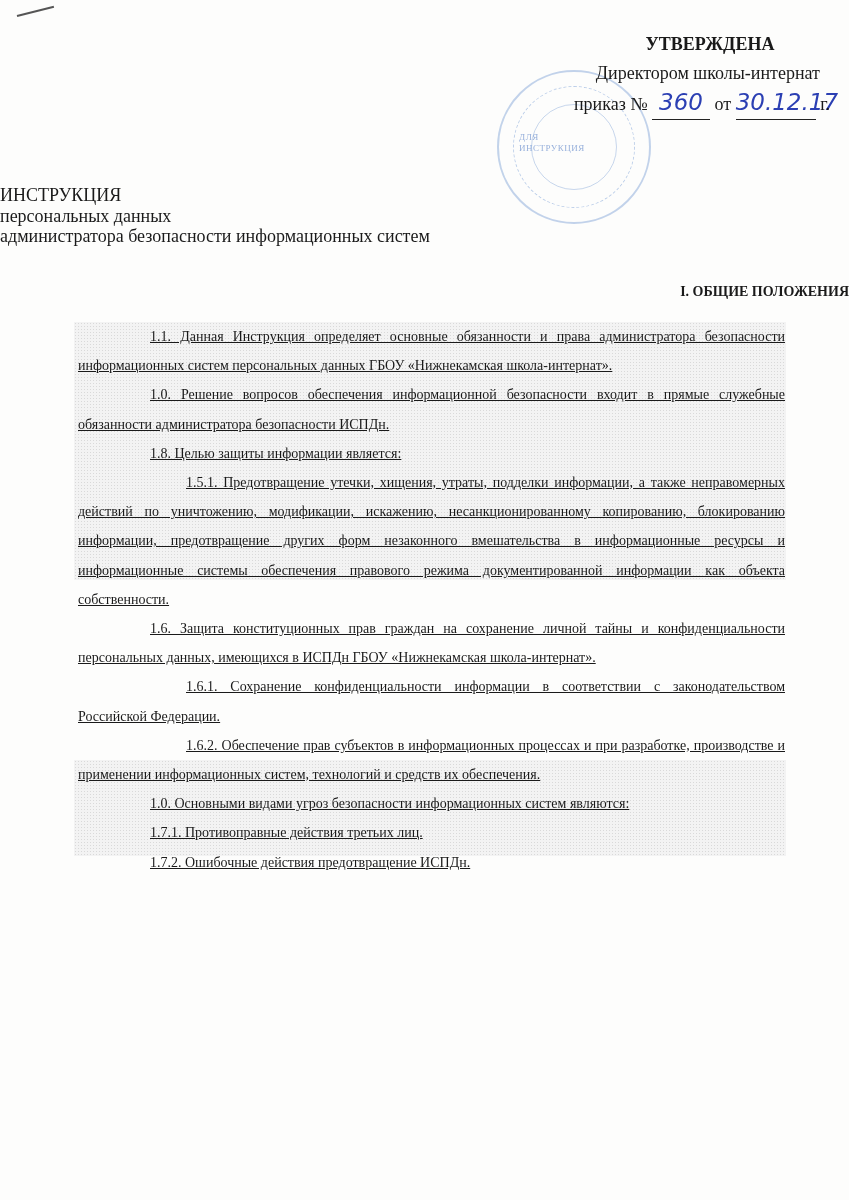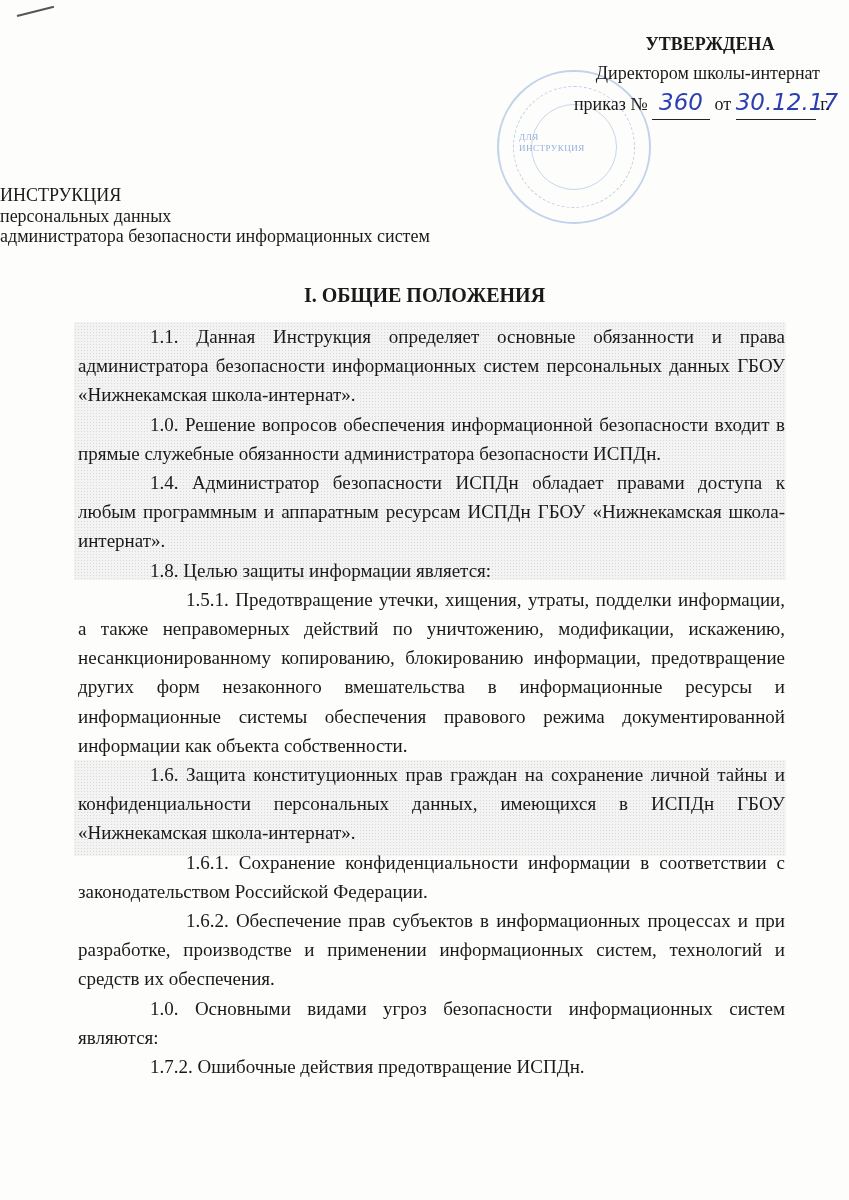--- a/index.html
+++ b/index.html
@@ -44,36 +44,36 @@
   .stamp .stamp-text {
     position: absolute; left: 20px; top: 60px; width: 110px; text-align: left;
     font-family: Liberation Serif, serif; font-size: 9px; color: rgba(90,130,200,0.85);
     line-height: 11px; letter-spacing: 0.5px;
   }
 
   .title-block { position: absolute; left: 0; top: 184px; width: 849px; text-align: left; font-weight: normal; }
   .title-block .t1 { font-size: 18px; line-height: 22px; }
   .title-block .t2 { font-size: 18px; line-height: 20px; }
   .section-title {
-    position: absolute; left: 0; top: 284px; width: 849px; text-align: center;
-    font-weight: bold; font-size: 20px;
+    position: absolute; left: 0; top: 284px; width: 849px; text-align: right;
+    font-weight: bold; font-size: 14px;
   }
 
   .shade {
     position: absolute; left: 74px; width: 712px;
     background-color: #f3f3f3;
     background-image: radial-gradient(#d9d9d9 0.6px, transparent 0.7px);
     background-size: 3px 3px;
   }
   .shade.s1 { top: 322px; height: 258px; }
   .shade.s2 { top: 760px; height: 96px; }
 
   .body-text {
     position: absolute; left: 78px; top: 322px; width: 707px;
-    font-size: 19px; line-height: 29.2px; text-align: justify;
+    font-size: 14px; line-height: 29.2px; text-align: justify; text-decoration: underline;
   }
   .body-text p { margin: 0; position: relative; }
   .i1 { text-indent: 72px; }
   .i2 { text-indent: 108px; }
   .list2 { padding-left: 108px; }
 </style>
 </head>
 <body>
 
 <div class="scratch"></div>
@@ -104,21 +104,21 @@
 </div>
 
 <div class="section-title">I. ОБЩИЕ ПОЛОЖЕНИЯ</div>
 
 <div class="shade s1"></div>
 <div class="shade s2"></div>
 
 <div class="body-text">
   <p class="i1">1.1. Данная Инструкция определяет основные обязанности и права администратора безопасности информационных систем персональных данных ГБОУ «Нижнекамская школа-интернат».</p>
   <p class="i1">1.0. Решение вопросов обеспечения информационной безопасности входит в прямые служебные обязанности администратора безопасности ИСПДн.</p>
-  <p class="i1">1.4. Администратор безопасности ИСПДн обладает правами доступа к любым программным и аппаратным ресурсам ИСПДн ГБОУ «Нижнекамская школа-интернат».</p>
   <p class="i1">1.8. Целью защиты информации является:</p>
   <p class="i2">1.5.1. Предотвращение утечки, хищения, утраты, подделки информации, а также неправомерных действий по уничтожению, модификации, искажению, несанкционированному копированию, блокированию информации, предотвращение других форм незаконного вмешательства в информационные ресурсы и информационные системы обеспечения правового режима документированной информации как объекта собственности.</p>
   <p class="i1">1.6. Защита конституционных прав граждан на сохранение личной тайны и конфиденциальности персональных данных, имеющихся в ИСПДн ГБОУ «Нижнекамская школа-интернат».</p>
   <p class="i2">1.6.1. Сохранение конфиденциальности информации в соответствии с законодательством Российской Федерации.</p>
   <p class="i2">1.6.2. Обеспечение прав субъектов в информационных процессах и при разработке, производстве и применении информационных систем, технологий и средств их обеспечения.</p>
   <p class="i1">1.0. Основными видами угроз безопасности информационных систем являются:</p>
+  <p class="list2" style="padding-left:72px">1.7.1. Противоправные действия третьих лиц.</p>
   <p class="list2" style="padding-left:72px">1.7.2. Ошибочные действия предотвращение ИСПДн.</p>
 </div>
 
 </body></html>

